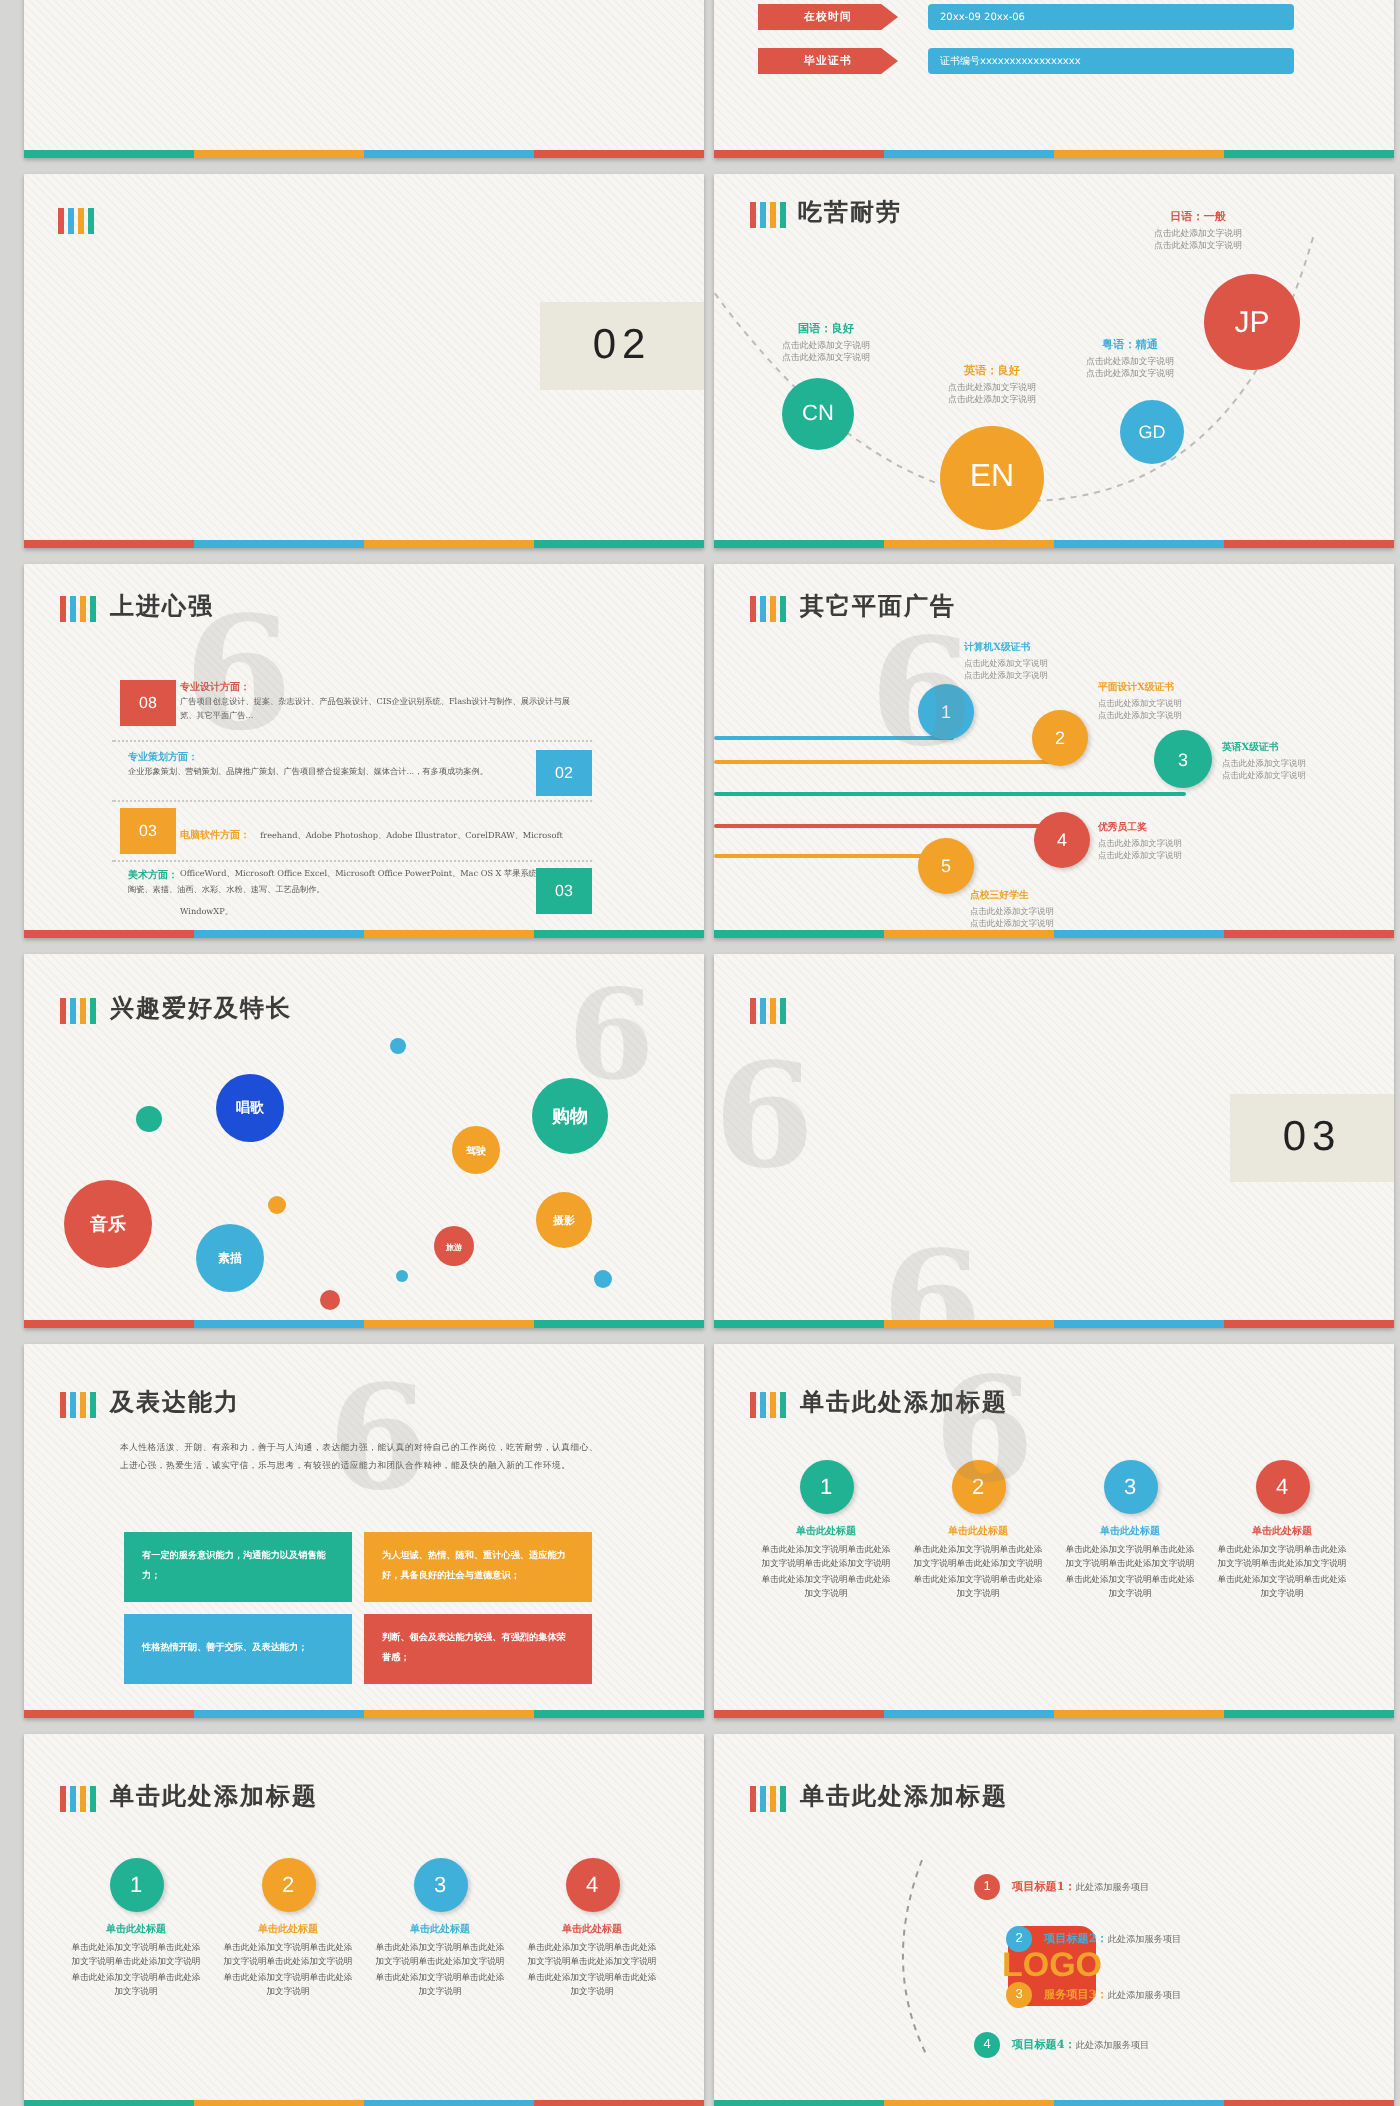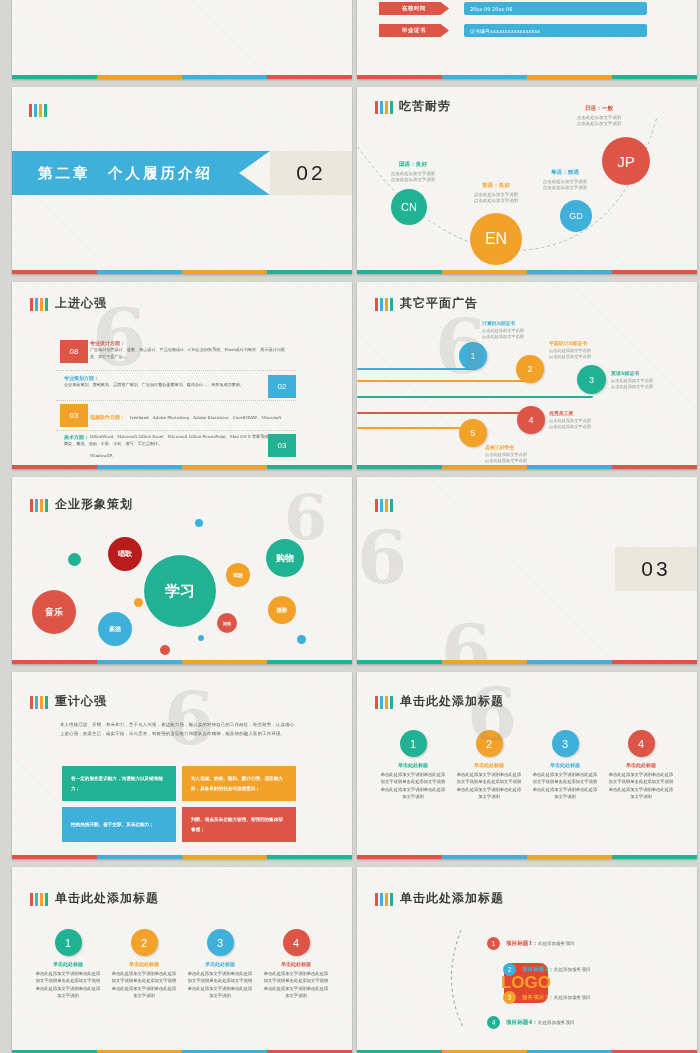--- a/index.html
+++ b/index.html
@@ -151,25 +151,20 @@
 </div>
 
 <div class="slide c0" style="top:87px;">
   <div class="logo" style="left:17px;top:17px;">
     <i class="r"></i>
         <i class="b"></i>
         <i class="o"></i>
         <i class="g"></i>
   </div>
   <div class="chap-num" style="left:258px;top:64px;">02</div>
-  <div class="chap-band" style="top:64px;">
-    <div class="body" style="background:#3fb0da;">
-      <span>第二章　个人履历介绍</span>
-    </div>
-  </div>
   <div class="footbar">
     <span style="background:#dd5546"></span>
         <span style="background:#3fb0da"></span>
         <span style="background:#f2a129"></span>
         <span style="background:#21b193"></span>
   </div>
 </div>
 
 <div class="slide c1" style="top:87px;">
   <div class="logo" style="left:18px;top:14px;">
@@ -311,24 +306,23 @@
 </div>
 
 <div class="slide c0" style="top:477px;">
   <div class="wm" style="left:272px;top:4px;font-size:62px;">6</div>
   <div class="logo" style="left:18px;top:22px;">
     <i class="r"></i>
         <i class="b"></i>
         <i class="o"></i>
         <i class="g"></i>
   </div>
-  <div class="slide-title" style="left:43px;top:19px;font-size:12px;">企业形象策划</div>
-
-  <div class="hb" style="left:132px;top:78px;width:72px;height:72px;background:#21b193;font-size:15px;">学习</div>
-  <div class="hb" style="left:96px;top:60px;width:34px;height:34px;background:#b91c1c;font-size:7px;">唱歌</div>
+  <div class="slide-title" style="left:43px;top:19px;font-size:12px;">兴趣爱好及特长</div>
+
+  <div class="hb" style="left:96px;top:60px;width:34px;height:34px;background:#1d4ed8;font-size:7px;">唱歌</div>
   <div class="hb" style="left:254px;top:62px;width:38px;height:38px;background:#21b193;font-size:9px;">购物</div>
   <div class="hb" style="left:20px;top:113px;width:44px;height:44px;background:#dd5546;font-size:9px;">音乐</div>
   <div class="hb" style="left:86px;top:135px;width:34px;height:34px;background:#3fb0da;font-size:6px;">素描</div>
   <div class="hb" style="left:214px;top:86px;width:24px;height:24px;background:#f2a129;font-size:5px;">驾驶</div>
   <div class="hb" style="left:256px;top:119px;width:28px;height:28px;background:#f2a129;font-size:5.5px;">摄影</div>
   <div class="hb" style="left:205px;top:136px;width:20px;height:20px;background:#dd5546;font-size:4px;">旅游</div>
 
   <div class="hb" style="left:183px;top:42px;width:8px;height:8px;background:#3fb0da;"></div>
   <div class="hb" style="left:56px;top:76px;width:13px;height:13px;background:#21b193;"></div>
   <div class="hb" style="left:122px;top:121px;width:9px;height:9px;background:#f2a129;"></div>
@@ -363,21 +357,21 @@
 </div>
 
 <div class="slide c0" style="top:672px;">
   <div class="wm" style="left:152px;top:4px;font-size:72px;">6</div>
   <div class="logo" style="left:18px;top:24px;">
     <i class="r"></i>
         <i class="b"></i>
         <i class="o"></i>
         <i class="g"></i>
   </div>
-  <div class="slide-title" style="left:43px;top:21px;font-size:12px;">重计心强</div>
+  <div class="slide-title" style="left:43px;top:21px;font-size:12px;">及表达能力</div>
 
   <div class="se-para" style="left:48px;top:48px;width:242px;">本人性格活泼、开朗、有亲和力，善于与人沟通，表达能力强，能认真的对待自己的工作岗位，吃苦耐劳，认真细心、上进心强，热爱生活，诚实守信，乐与思考，有较强的适应能力和团队合作精神，能及快的融入新的工作环境。</div>
 
   <div class="se-box" style="left:50px;top:94px;background:#21b193;">有一定的服务意识能力，沟通能力以及销售能力；</div>
   <div class="se-box" style="left:170px;top:94px;background:#f2a129;">为人坦诚、热情、随和、重计心强、适应能力好，具备良好的社会与道德意识；</div>
   <div class="se-box" style="left:50px;top:135px;background:#3fb0da;">性格热情开朗、善于交际、及表达能力；</div>
   <div class="se-box" style="left:170px;top:135px;background:#dd5546;">判断、领会及表达能力较强、有强烈的集体荣誉感；</div>
 
   <div class="footbar">
     <span style="background:#dd5546"></span>

